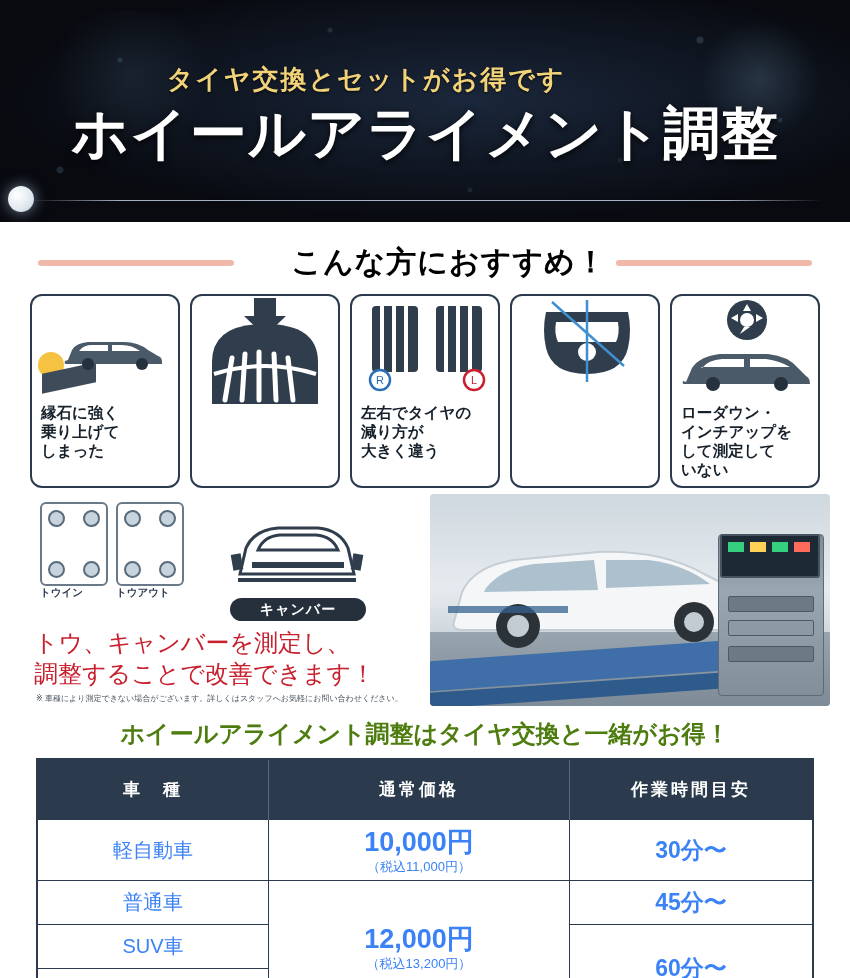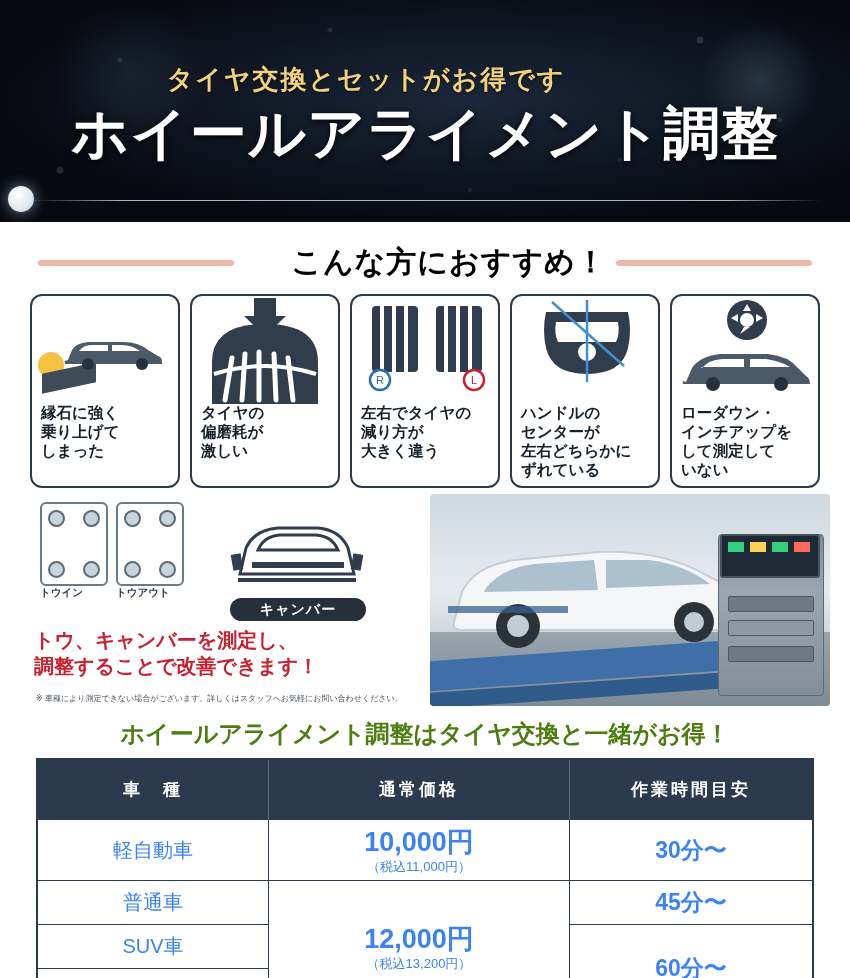--- a/index.html
+++ b/index.html
@@ -104,21 +104,21 @@
 
   .pill{
     position:absolute;height:23px;border-radius:12px;background:#26303c;color:#fff;
     font-size:14px;font-weight:bold;text-align:center;line-height:23px;letter-spacing:1px;
   }
   .pill.toe{left:40px;top:100px;width:170px;}
   .pill.camber{left:230px;top:100px;width:136px;}
 
   .midmsg{
     position:absolute;left:34px;top:130px;width:420px;
-    color:#c9202f;font-size:20px;font-weight:bold;line-height:1.28;
+    color:#c9202f;font-size:24px;font-weight:normal;line-height:1.28;
   }
   .midnote{
     position:absolute;left:36px;top:196px;width:430px;
     color:#4a5560;font-size:8px;line-height:1.2;
   }
 
   
   .photo{
     position:absolute;left:430px;top:-4px;width:400px;height:212px;border-radius:4px;overflow:hidden;
     background:linear-gradient(to bottom,#cfd8df 0%,#e6ebef 45%,#aab6c0 100%);
@@ -200,21 +200,20 @@
           <g stroke="#ffffff" stroke-width="5" stroke-linecap="round">
             <path d="M33,104 L40,62"></path>
               <path d="M50,104 L53,58"></path>
             <path d="M67,104 L67,56"></path>
               <path d="M84,104 L82,58"></path>
             <path d="M101,104 L96,62"></path>
           </g>
           <path d="M22,78 Q73,62 124,78" stroke="#ffffff" stroke-width="4" fill="none"></path>
         </svg>
       </div>
-      <div class="cap">タイヤの<br>偏磨耗が<br>激しい</div>
     </div>
 
     <div class="card">
       <div class="art">
         <svg viewBox="0 0 150 110" width="150" height="110">
           <rect x="20" y="10" width="46" height="66" rx="4" fill="#2f3d4c"></rect>
           <rect x="84" y="10" width="46" height="66" rx="4" fill="#2f3d4c"></rect>
           <g stroke="#ffffff" stroke-width="4">
             <path d="M30,10 L30,76"></path>
               <path d="M42,10 L42,76"></path>
@@ -235,21 +234,20 @@
     <div class="card">
       <div class="art">
         <svg viewBox="0 0 150 110" width="150" height="110">
           <path d="M34,16 Q30,34 34,52 Q40,78 75,78 Q110,78 116,52 Q120,34 116,16 Z" fill="#2f3d4c"></path>
           <path d="M44,26 Q42,38 46,46 L104,46 Q108,38 106,26 Z" fill="#ffffff"></path>
           <circle cx="75" cy="56" r="9" fill="#ffffff"></circle>
           <path d="M40,6 L112,70" stroke="#3f8fd1" stroke-width="2.5" fill="none"></path>
           <path d="M75,4 L75,86" stroke="#3f8fd1" stroke-width="2.5" fill="none"></path>
         </svg>
       </div>
-      <div class="cap">ハンドルの<br>センターが<br>左右どちらかに<br>ずれている</div>
     </div>
 
     <div class="card">
       <div class="art">
         <svg viewBox="0 0 150 110" width="150" height="110">
           <circle cx="75" cy="24" r="20" fill="#2f3d4c"></circle>
           <circle cx="75" cy="24" r="7" fill="#ffffff"></circle>
           <g fill="#ffffff">
             <path d="M75,8 l4,7 -8,0 z"></path>
               <path d="M91,22 l-7,4 0,-8 z"></path>

